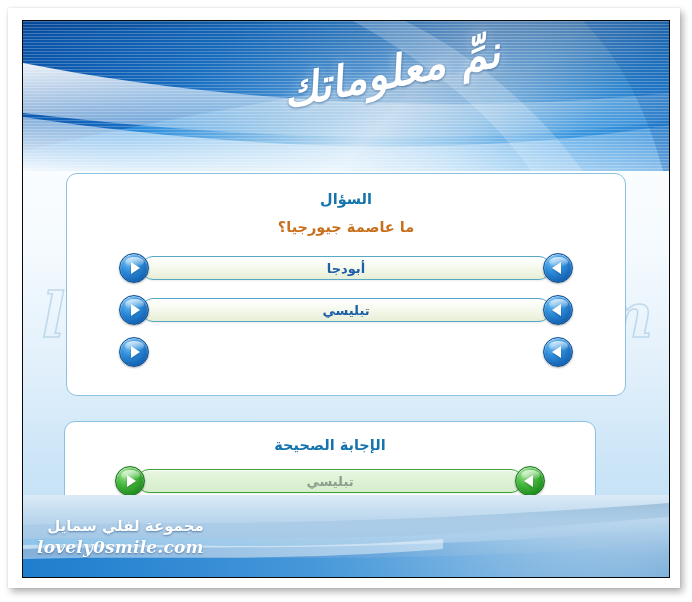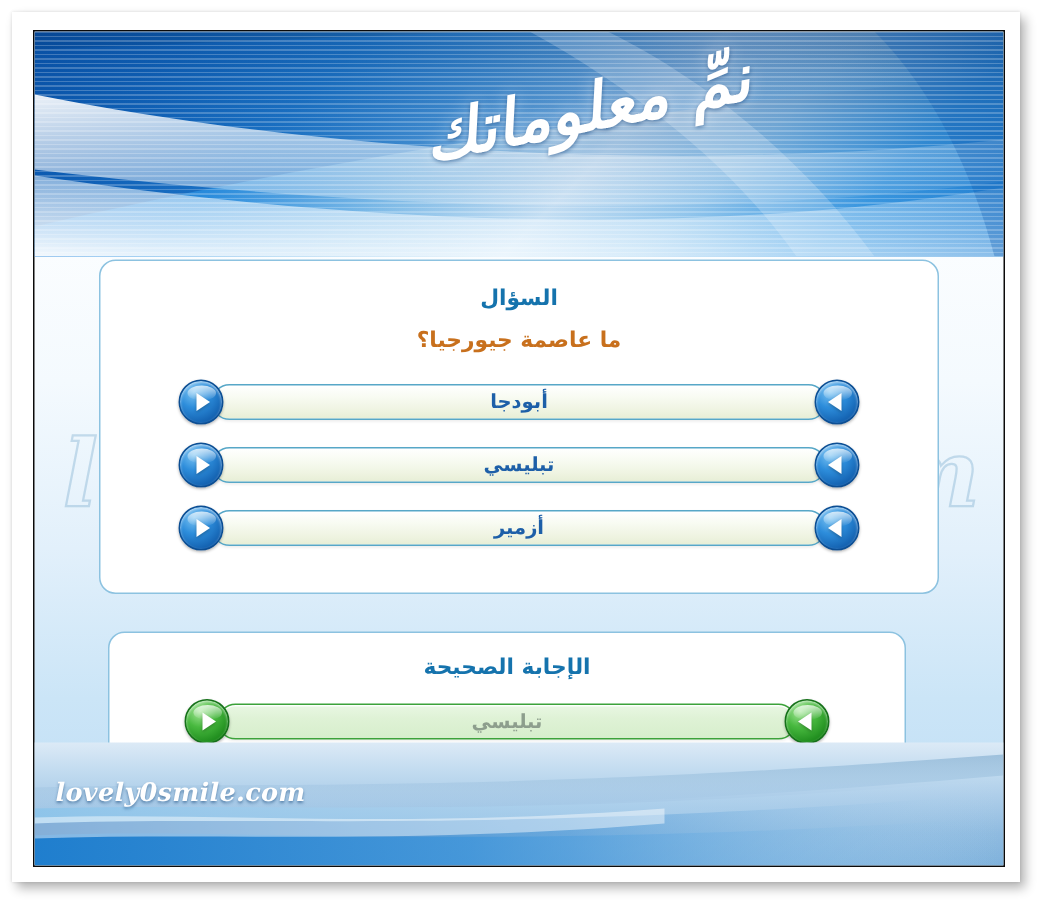--- a/index.html
+++ b/index.html
@@ -108,21 +108,21 @@
   
   .card {
     position: absolute;
     background: #ffffff;
     border: 1px solid #8cc2e0;
     border-radius: 11px;
     box-sizing: border-box;
     z-index: 10;
   }
   #question-card { left: 43px; top: 152px; width: 560px; height: 223px; }
-  #answer-card   { left: 49px; top: 400px; width: 532px; height: 90px; }
+  #answer-card   { left: 41px; top: 400px; width: 532px; height: 90px; }
 
   .card-title {
     text-align: center;
     color: #1573ad;
     font-size: 14.5px;
     font-weight: 700;
     letter-spacing: .3px;
     direction: rtl;
   }
   #question-card .card-title { margin-top: 17px; }
@@ -321,23 +321,20 @@
             <div class="gloss"></div>
             <div class="tri"></div>
           </div>
         </div>
 
         <div class="pill-row">
           <div class="rbtn blue left">
             <div class="gloss"></div>
             <div class="tri"></div>
           </div>
-          <div class="pill">
-            <span class="pill-label">أزمير</span>
-          </div>
           <div class="rbtn blue right">
             <div class="gloss"></div>
             <div class="tri"></div>
           </div>
         </div>
 
       </div>
     </div>
 
     <div class="card" id="answer-card">
@@ -380,18 +377,19 @@
             <stop offset="100%" stop-color="#a9cbe8" stop-opacity="0"></stop>
           </linearGradient>
         </defs>
         <path d="M0,30 C160,26 300,34 646,8 L646,22 C320,50 170,44 0,48 Z" fill="url(#fw4)"></path>
         <path d="M0,44 C170,40 340,52 646,24 L646,82 L0,82 Z" fill="url(#fw3)"></path>
         <path d="M0,54 C150,48 300,62 646,34 L646,82 L0,82 Z" fill="url(#fw2)"></path>
         <path d="M0,62 C140,56 290,74 646,50 L646,82 L0,82 Z" fill="url(#fw1)"></path>
         <path d="M0,50 C120,46 240,58 420,44 L420,54 C250,68 120,60 0,64 Z" fill="#ffffff" opacity=".45"></path>
       </svg>
       <div id="footer-text">
+        <div id="footer-ar">مجموعة لفلي سمايل</div>
         <div id="footer-url">lovely0smile.com</div>
       </div>
     </div>
 
   </div>
 </div>
 
 </body></html>

